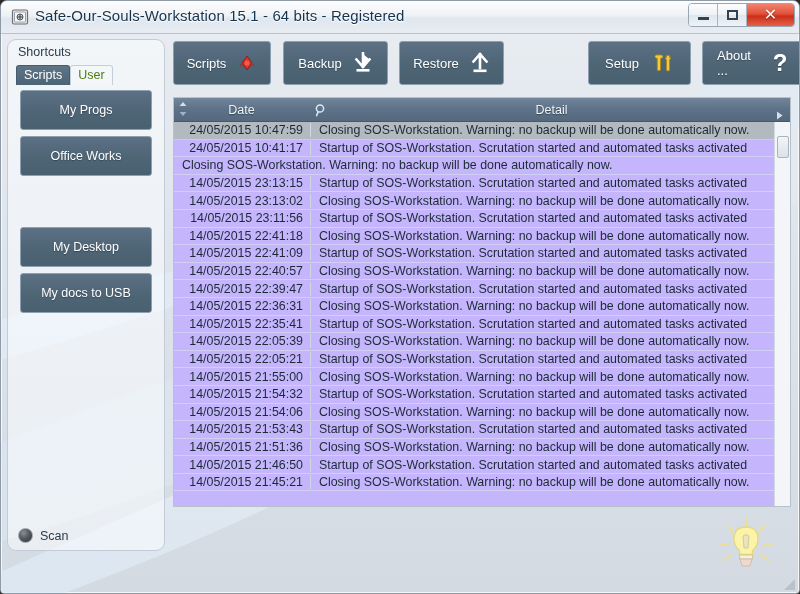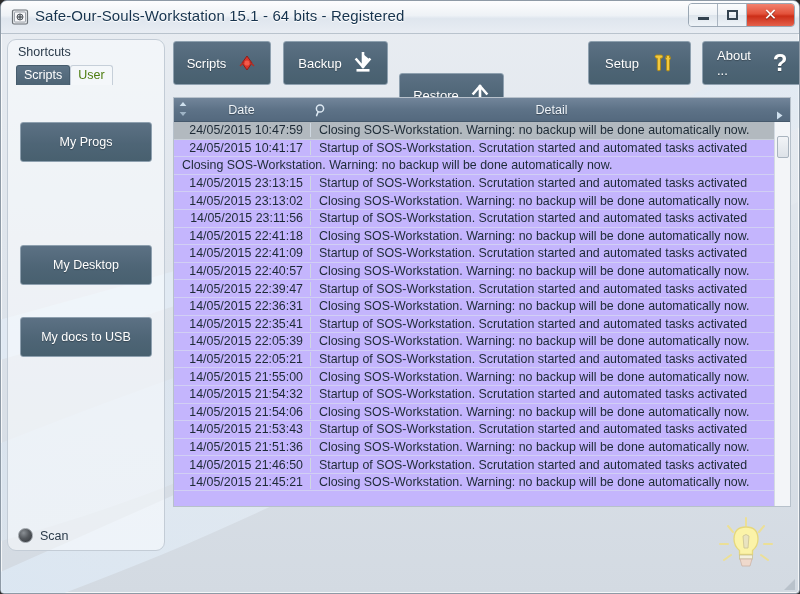--- a/index.html
+++ b/index.html
@@ -90,21 +90,20 @@
   #sb-buttons { position: absolute; left: 12px; right: 12px; top: 50px; }
   .sb-btn {
     height: 40px; margin-bottom: 6px;
     background: linear-gradient(180deg,#5c7184 0%, #4e6576 55%, #48606f 100%);
     border: 1px solid #8ea0af;
     border-radius: 3px;
     color: #ffffff; font-size: 12.5px;
     display: flex; align-items: center; justify-content: center;
     text-shadow: 0 1px 1px rgba(0,0,0,.30);
     cursor: pointer;
-    margin-top: 32px;
   }
   .sb-spacer { height: 45px; }
   #scan-row {
     position: absolute; left: 10px; bottom: 7px;
     display: flex; align-items: center; gap: 7px; cursor: pointer;
   }
   #scan-icon {
     width: 15px; height: 15px; border-radius: 50%;
     background: radial-gradient(circle at 35% 30%, #8a8f94 0%, #55595e 45%, #2f3337 100%);
     border: 1px solid #9aa0a6;
@@ -233,20 +232,21 @@
   <div id="sidebar">
     <div id="shortcuts-label">Shortcuts</div>
 
     <div id="sb-tabs">
       <div class="sb-tab active">Scripts</div>
       <div class="sb-tab">User</div>
     </div>
 
     <div id="sb-buttons">
       <div class="sb-btn">My Progs</div>
+      <div class="sb-btn">Office Works</div>
       <div class="sb-spacer"></div>
       <div class="sb-btn">My Desktop</div>
       <div class="sb-btn">My docs to USB</div>
     </div>
 
     <div id="scan-row">
       <span id="scan-icon"></span>
       <span id="scan-label">Scan</span>
     </div>
   </div>
@@ -268,21 +268,21 @@
       <span>Backup</span>
       <span class="tb-ico">
         <svg width="20" height="22" viewBox="0 0 20 22">
           <path d="M10 1 L10 13 M10 15 L3.5 7.5 M10 15 L16.5 7.5" stroke="#ffffff" stroke-width="2.6" fill="none" stroke-linecap="square"></path>
           <path d="M10 2 L10 14 L16 7" fill="#ffffff"></path>
           <rect x="3.5" y="17" width="13" height="2.6" fill="#ffffff"></rect>
         </svg>
       </span>
     </div>
 
-    <div class="tb-btn" style="left:226px; width:105px;margin-top:32px;">
+    <div class="tb-btn" style="left:226px; width:105px;">
       <span>Restore</span>
       <span class="tb-ico">
         <svg width="20" height="22" viewBox="0 0 20 22">
           <path d="M10 16 L10 3 M10 2 L3.5 9.5 M10 2 L16.5 9.5" stroke="#ffffff" stroke-width="2.6" fill="none" stroke-linecap="square"></path>
           <rect x="3.5" y="17.5" width="13" height="2.6" fill="#ffffff"></rect>
         </svg>
       </span>
     </div>
 
     <div class="tb-btn" style="left:415px; width:103px;">

